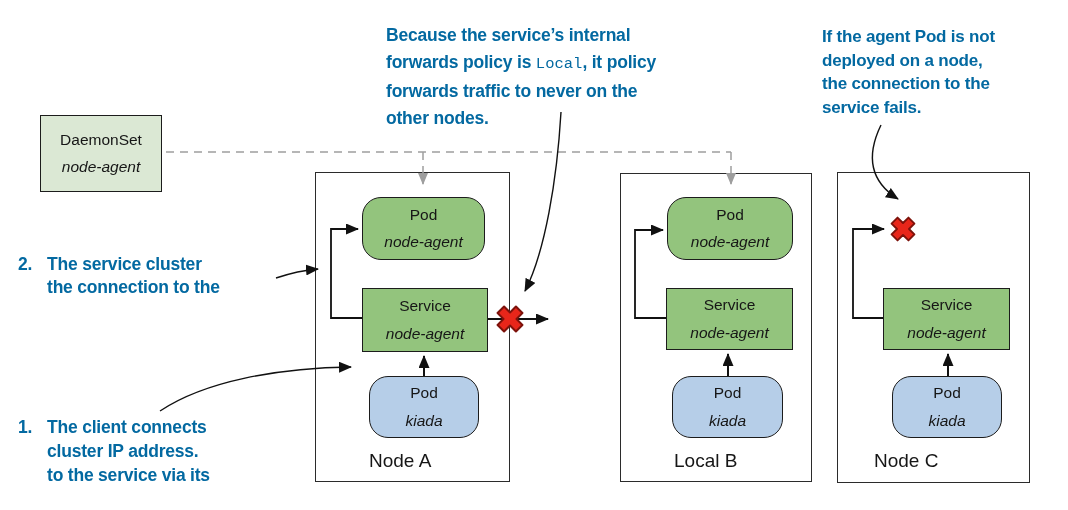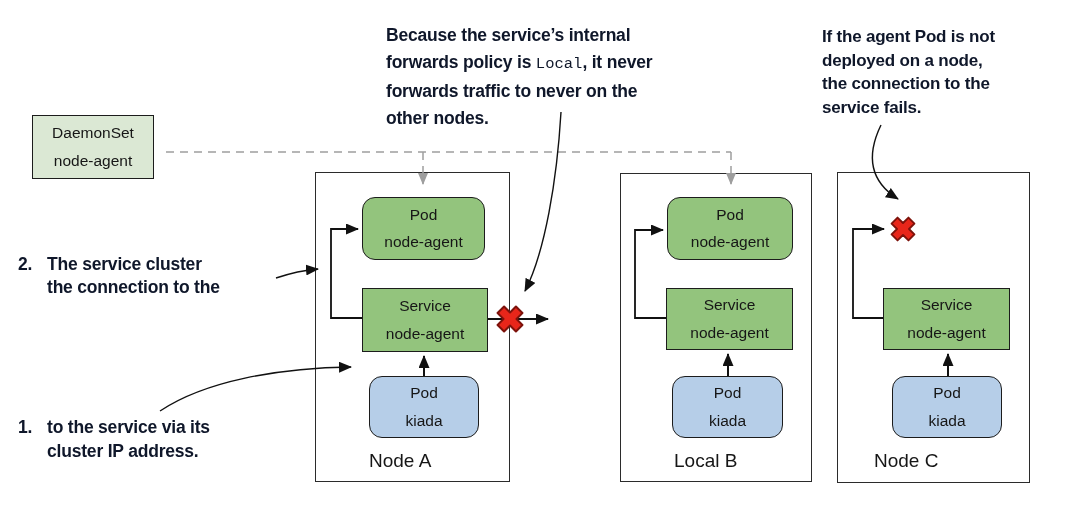--- a/index.html
+++ b/index.html
@@ -6,35 +6,35 @@
   .stage{
     position:relative;width:1068px;height:510px;background:#fff;
     font-family:"Liberation Sans",sans-serif;overflow:hidden;
   }
   svg.overlay{position:absolute;left:0;top:0;z-index:3;pointer-events:none;}
   .box{
     position:absolute;box-sizing:border-box;display:flex;flex-direction:column;
     align-items:center;justify-content:center;z-index:2;
     font-size:15.5px;line-height:1.32;color:#161616;text-align:center;
   }
-  .box .n{margin-top:7px;}
+  .box .n{font-style:italic;margin-top:7px;}
   .lightgreen{background:#dbe8d4;border:1.6px solid #1c1c1c;}
   .green{background:#93c47d;border:1.6px solid #1c1c1c;}
   .blue{background:#b6cee8;border:1.6px solid #1c1c1c;}
-  .rounded{border-radius:13px;}
+  .rounded{border-radius:19px;}
   .node{
     position:absolute;box-sizing:border-box;border:1.6px solid #2b2b2b;
     background:#fff;z-index:1;
   }
   .nodelabel{
     position:absolute;z-index:2;width:110px;text-align:left;
     font-size:19px;color:#161616;
   }
   .ann{
-    position:absolute;z-index:4;font-weight:bold;color:#0f172a;
+    position:absolute;z-index:4;font-weight:bold;color:#0369a1;
     font-size:17px;line-height:24px;letter-spacing:-0.2px;
   }
   .ann .code{
     font-family:"Liberation Mono","DejaVu Sans Mono",monospace;
     font-weight:normal;font-size:15.5px;letter-spacing:0;
   }
   .ann.numbered{display:flex;}
   .ann .num{width:29px;flex:0 0 29px;}
   .ann.tp{line-height:27px;font-size:17.5px;}
 </style>
@@ -77,21 +77,21 @@
     <path d="M160,411 C205,381 278,368 351,367" fill="none" stroke="#111" stroke-width="1.4" marker-end="url(#mB)"></path>
 
     <g transform="translate(510,319) rotate(45)">
       <path d="M-13,-4.6 L-4.6,-4.6 L-4.6,-13 L4.6,-13 L4.6,-4.6 L13,-4.6 L13,4.6 L4.6,4.6 L4.6,13 L-4.6,13 L-4.6,4.6 L-13,4.6 Z" fill="#e8261a" stroke="#7d120b" stroke-width="2" stroke-linejoin="round"></path>
     </g>
     <g transform="translate(903,229) rotate(45) scale(0.92)">
       <path d="M-13,-4.6 L-4.6,-4.6 L-4.6,-13 L4.6,-13 L4.6,-4.6 L13,-4.6 L13,4.6 L4.6,4.6 L4.6,13 L-4.6,13 L-4.6,4.6 L-13,4.6 Z" fill="#e8261a" stroke="#7d120b" stroke-width="2" stroke-linejoin="round"></path>
     </g>
   </svg>
 
-  <div class="box lightgreen" style="left:32px;top:115px;width:122px;height:64px">
+  <div class="box lightgreen" style="left:40px;top:115px;width:122px;height:77px">
     <span class="t">DaemonSet</span>
     <span class="n">node-agent</span>
   </div>
 
   <div class="box green rounded" style="left:362px;top:197px;width:123px;height:63px">
     <span class="t">Pod</span>
     <span class="n">node-agent</span>
   </div>
   <div class="box green" style="left:362px;top:288px;width:126px;height:64px">
     <span class="t">Service</span>
@@ -122,21 +122,21 @@
     <span class="n">node-agent</span>
   </div>
   <div class="box blue rounded" style="left:892px;top:376px;width:110px;height:62px">
     <span class="t">Pod</span>
     <span class="n">kiada</span>
   </div>
   <div class="nodelabel" style="left:874px;top:450px">Node C</div>
 
   <div class="ann tp" style="left:386px;top:22px;width:340px">
     <div>Because the service’s internal</div>
-    <div><span>forwards policy is </span><span class="code">Local</span><span>, it never</span></div>
+    <div><span>forwards policy is </span><span class="code">Local</span><span>, it policy</span></div>
     <div>forwards traffic to never on the</div>
     <div>other nodes.</div>
   </div>
 
   <div class="ann" style="left:822px;top:25px;width:250px;line-height:23.5px">
     <div>If the agent Pod is not</div>
     <div>deployed on a node,</div>
     <div>the connection to the</div>
     <div>service fails.</div>
   </div>
@@ -145,18 +145,19 @@
     <span class="num">2.</span>
     <div>
       <div>The service cluster</div>
       <div>the connection to the</div>
     </div>
   </div>
 
   <div class="ann numbered" style="left:18px;top:415px;width:270px;line-height:24px;font-size:17.5px">
     <span class="num">1.</span>
     <div>
+      <div>The client connects</div>
+      <div>cluster IP address.</div>
       <div>to the service via its</div>
-      <div>cluster IP address.</div>
     </div>
   </div>
 
 </div>
 
 </body></html>

